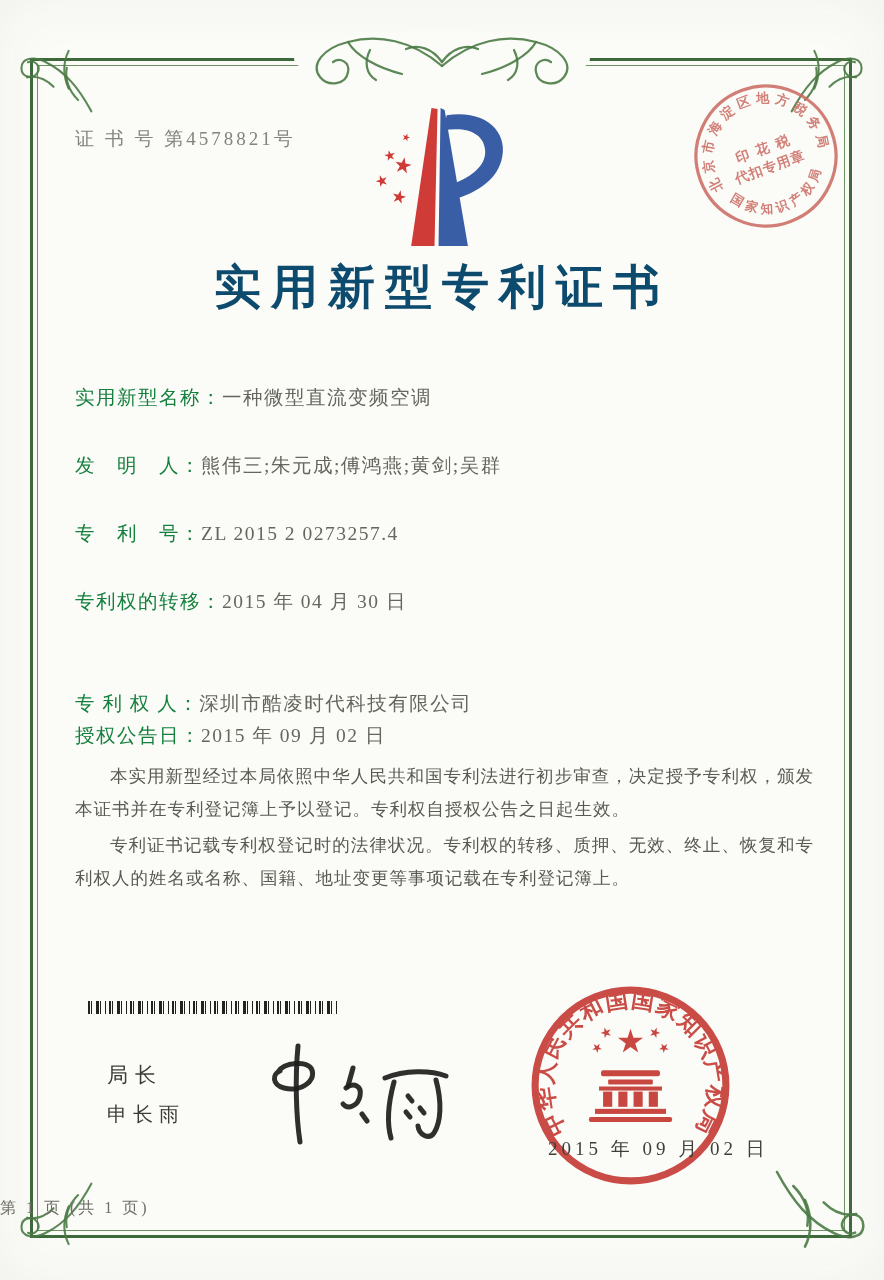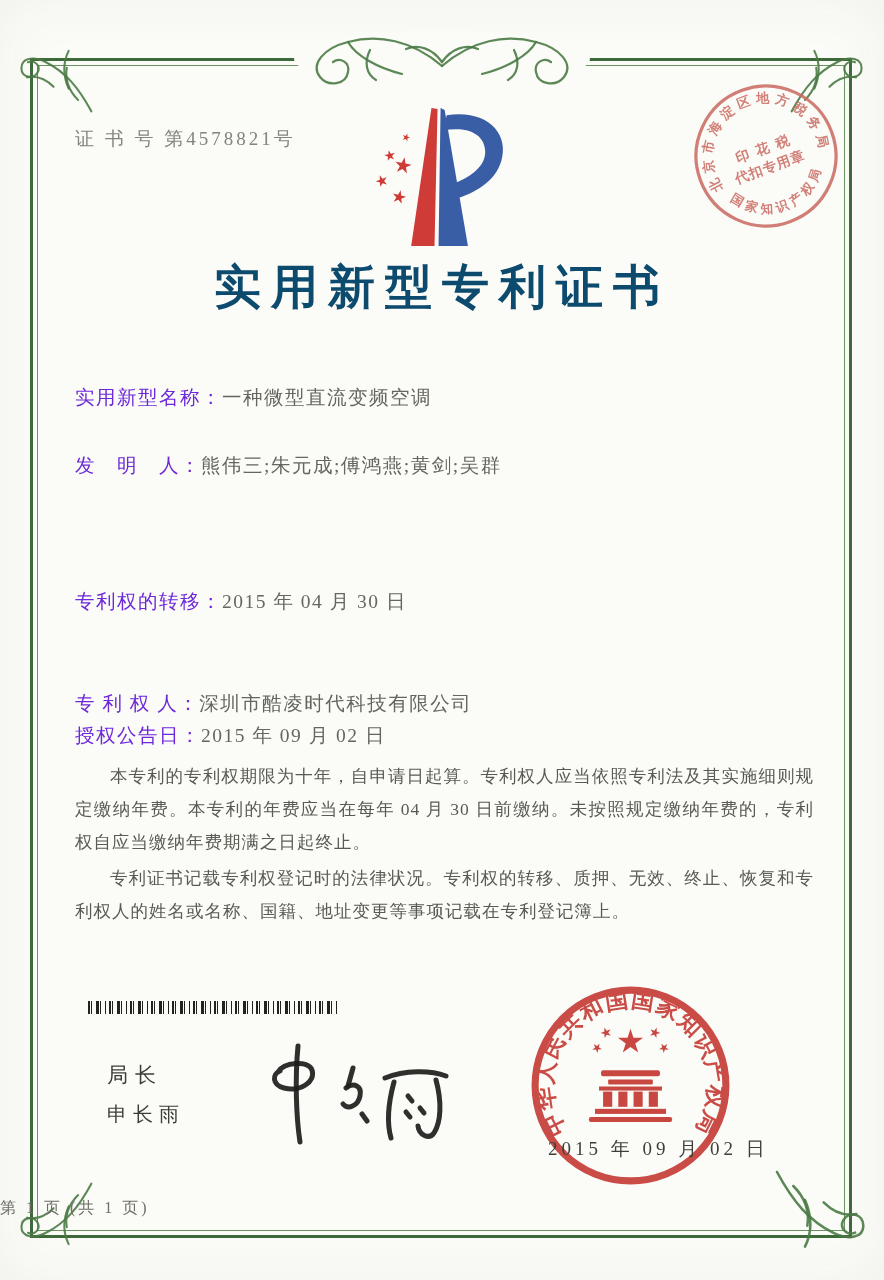--- a/index.html
+++ b/index.html
@@ -23,21 +23,21 @@
   .logo{position:absolute;left:352px;top:103px;}
   .title{
     position:absolute;left:0;top:256px;width:100%;margin:0;text-align:center;
     font-size:47px;font-weight:600;letter-spacing:10px;color:#0c4a6e;
   }
   
   .field{
     position:absolute;left:75px;font-size:19.5px;color:#64645c;
     letter-spacing:1.5px;white-space:nowrap;
   }
-  .field .flabel{color:#6d28d9;}
+  .field .flabel{color:#15803d;}
   .field .fvalue{color:#66665e;}
   
   .body-text{
     position:absolute;left:75px;right:70px;top:760px;
     font-size:17.5px;line-height:33px;color:#5a5a52;text-align:justify;
     letter-spacing:1px;
   }
   .body-text p{margin:0 0 3px 0;text-indent:2em;}
   
   .barcode{
@@ -146,32 +146,35 @@
   </svg>
 
   <h1 class="title">实用新型专利证书</h1>
 
   <div class="field" style="top:384px;">
     <span class="flabel">实用新型名称：</span><span class="fvalue">一种微型直流变频空调</span>
   </div>
   <div class="field" style="top:452px;">
     <span class="flabel">发　明　人：</span><span class="fvalue">熊伟三;朱元成;傅鸿燕;黄剑;吴群</span>
   </div>
+  <div class="field" style="top:520px;">
+    <span class="flabel">专　利　号：</span><span class="fvalue">ZL 2015 2 0273257.4</span>
+  </div>
   <div class="field" style="top:588px;">
     <span class="flabel">专利权的转移：</span><span class="fvalue">2015 年 04 月 30 日</span>
   </div>
   <div class="field" style="top:690px;">
     <span class="flabel">专 利 权 人：</span><span class="fvalue">深圳市酷凌时代科技有限公司</span>
   </div>
   <div class="field" style="top:722px;">
     <span class="flabel">授权公告日：</span><span class="fvalue">2015 年 09 月 02 日</span>
   </div>
 
   <div class="body-text">
-    <p>本专利的专利权期限为十年，自申请日起算。专利权人应当依照专利法及其实施细则规定缴纳年费。本专利的年费应当在每年 04 月 30 日前缴纳。未按照规定缴纳年费的，专利权自应当缴纳年费期满之日起终止。</p>
+    <p>本实用新型经过本局依照中华人民共和国专利法进行初步审查，决定授予专利权，颁发本证书并在专利登记簿上予以登记。专利权自授权公告之日起生效。</p>
     <p>专利证书记载专利权登记时的法律状况。专利权的转移、质押、无效、终止、恢复和专利权人的姓名或名称、国籍、地址变更等事项记载在专利登记簿上。</p>
   </div>
 
   <div class="barcode"></div>
 
   <div class="signer-title">局长</div>
   <div class="signer-name">申长雨</div>
 
   <svg class="signature" width="210" height="110" viewBox="0 0 210 110">
     <path d="M48,8 C45,40 46,78 50,104"></path>

